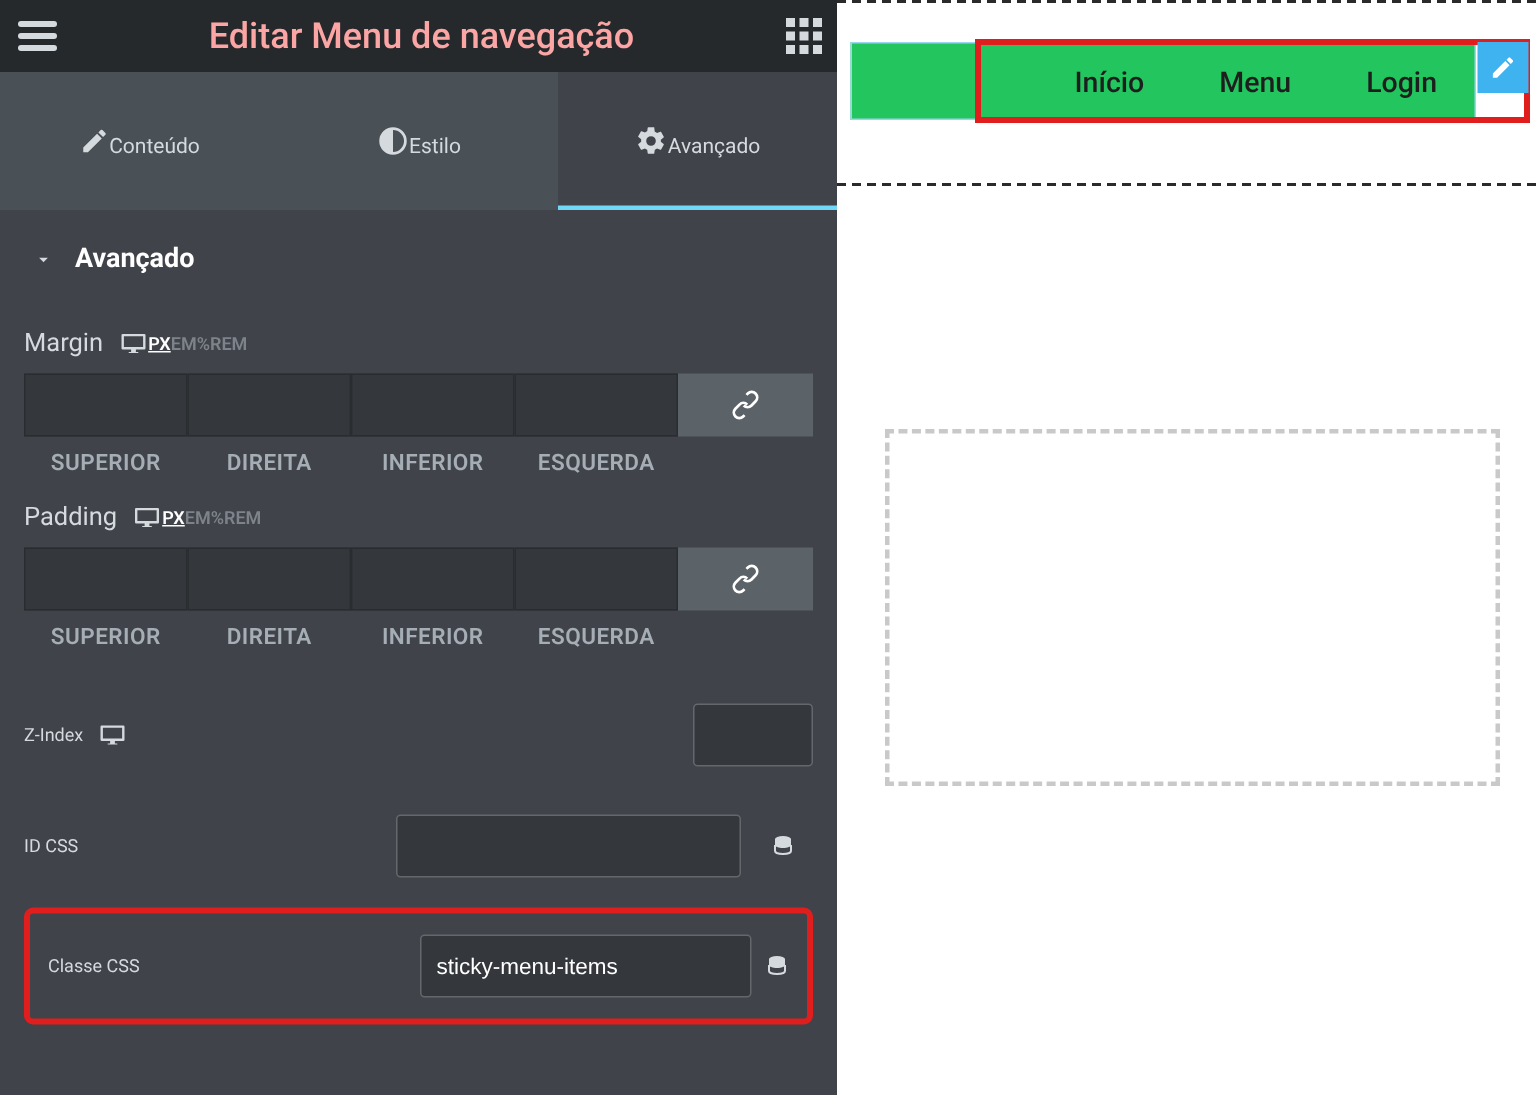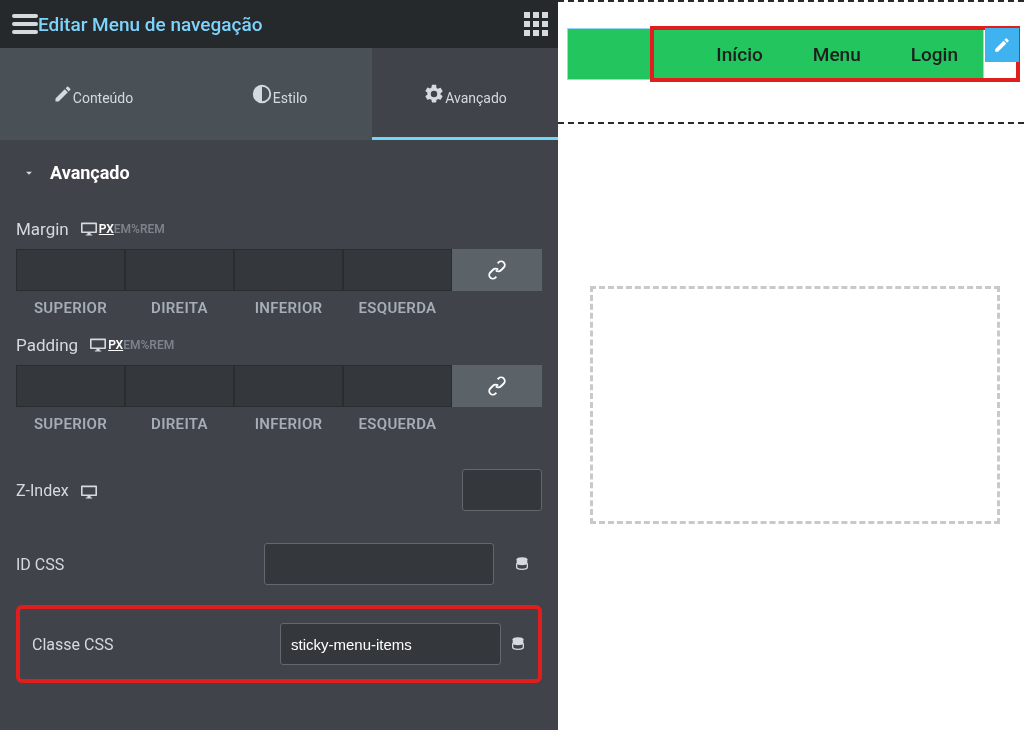--- a/index.html
+++ b/index.html
@@ -2,21 +2,21 @@
 <html><head>
   <meta charset="utf-8">
   <style>
     * { box-sizing: border-box; margin: 0; padding: 0; }
     body { font-family: -apple-system, BlinkMacSystemFont, "Segoe UI", Roboto, Helvetica, Arial, sans-serif; background:#fff; width:1024px; height:730px; overflow:hidden; }
     .app { display:flex; width:100%; height:100%; }
     .panel { width:558px; background:#404349; color:#d5dadf; display:flex; flex-direction:column; }
     .panel-header { height:48px; background:#26292c; display:flex; align-items:center; justify-content:space-between; padding:0 10px 0 12px; }
     .hamburger { width:26px; height:20px; display:flex; flex-direction:column; justify-content:space-between; cursor:pointer;}
     .hamburger span { display:block; height:4px; background:#d5dadf; border-radius:2px;}
-    .panel-title { color:#7dd3fc; font-size:19px; font-weight:500; flex:1; text-align:left;}
+    .panel-title { color:#fca5a5; font-size:24px; font-weight:500; flex:1; text-align:center;}
     .apps-grid { width:24px; height:24px; display:grid; grid-template-columns:repeat(3,6px); grid-template-rows:repeat(3,6px); gap:3px; cursor:pointer;}
     .apps-grid span { background:#d5dadf; width:6px; height:6px;}
     .tabs { display:flex; background:#495157; height:92px;}
     .tab { flex:1; display:flex; flex-direction:row; align-items:center; justify-content:center; cursor:pointer; color:#d5dadf; position:relative;}
     .tab.active { background:#404349;}
     .tab.active::after{content:"";position:absolute;left:0;right:0;bottom:0;height:3px;background:#71d7f7;}
     .tab-label{font-size:14px; margin-top:8px;}
     .section-header { display:flex; align-items:center; gap:14px; padding:22px 18px 20px 22px; font-weight:700; font-size:18px; color:#fff;}
     .section-header svg{flex-shrink:0;}
     .controls { padding:0 16px;}
@@ -26,21 +26,21 @@
     .units { display:flex; font-size:12px; color:#7d838a; font-weight:600;}
     .units .active-unit{ color:#fff; text-decoration:underline;}
     .units span{cursor:pointer;}
     .dim-inputs { display:flex;}
     .dim-col { display:flex; flex-direction:column; align-items:center; flex:1;}
     .dim-input { width:100%; height:42px; background:#34383c; border:1px solid #2a2d30; outline:none; color:#fff;}
     .dim-lbl{ font-size:15px; color:#a5adb5; margin-top:8px; letter-spacing:0.3px; font-weight:600;}
     .link-box { width:90px; height:42px; background:#5b6268; display:flex; align-items:center; justify-content:center; cursor:pointer;}
     .link-box svg{fill:#fff;}
     .field-row { display:flex; align-items:center; gap:8px; padding:16px 0;}
-    .field-label { font-size:16px; color:#d5dadf; flex:0 0 240px; display:flex; align-items:flex-end; gap:10px;}
+    .field-label { font-size:12px; color:#d5dadf; flex:0 0 240px; display:flex; align-items:center; gap:10px;}
     .text-input { flex:1; height:42px; background:#34383c; border:1px solid #64686d; border-radius:3px; color:#fff; font-size:15px; padding:0 10px;}
     .text-input.small { width:80px; flex:0 0 80px;}
     .dyn-icon { width:40px; height:36px; display:flex; align-items:center; justify-content:center; cursor:pointer;}
     .highlight-box { border:4px solid #e01e1e; border-radius:6px; padding:6px 4px; margin-top:4px;}
     .highlight-box .field-row{padding:8px 8px;}
     .highlight-box .field-label{flex:0 0 240px;}
     
     .canvas { flex:1; background:#fff; position:relative;}
     .menu-highlight { position:absolute; top:26px; left:92px; width:370px; height:56px; border:4px solid #e01e1e; background:transparent;}
     .menu-row { position:absolute; top:28px; left:9px; right:40px; height:52px; display:flex; align-items:center; justify-content:flex-end; gap:50px; padding-right:25px; border:1px solid #9ad6f2; background:#22c55e;}

